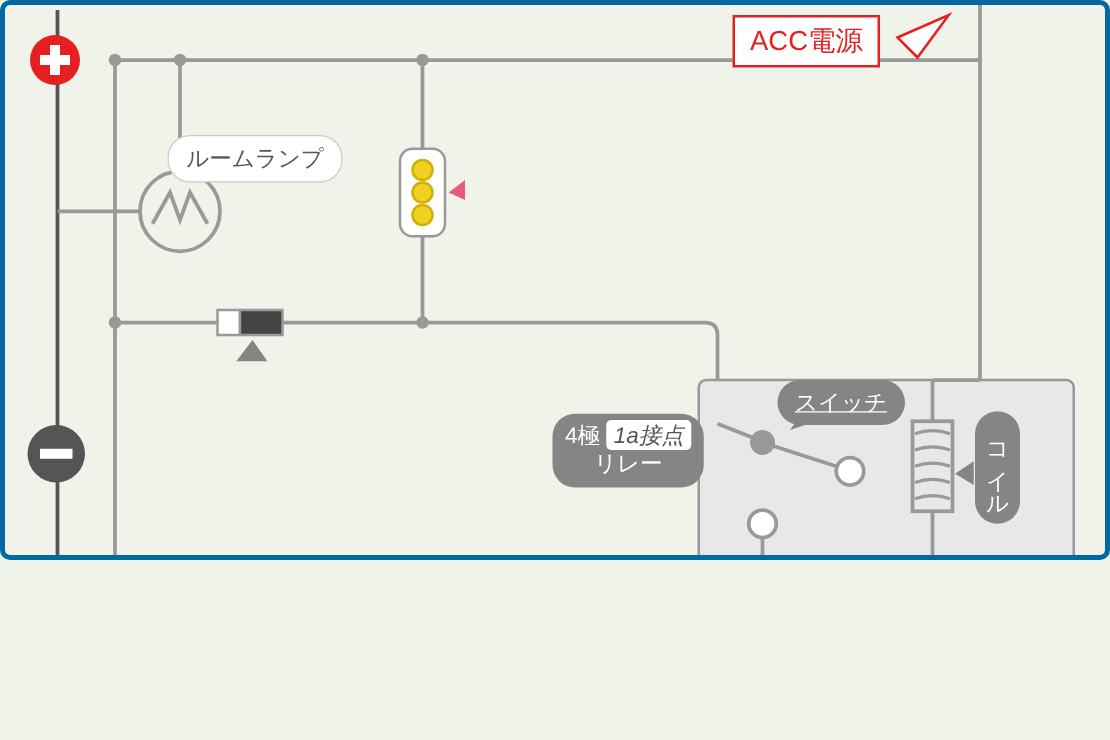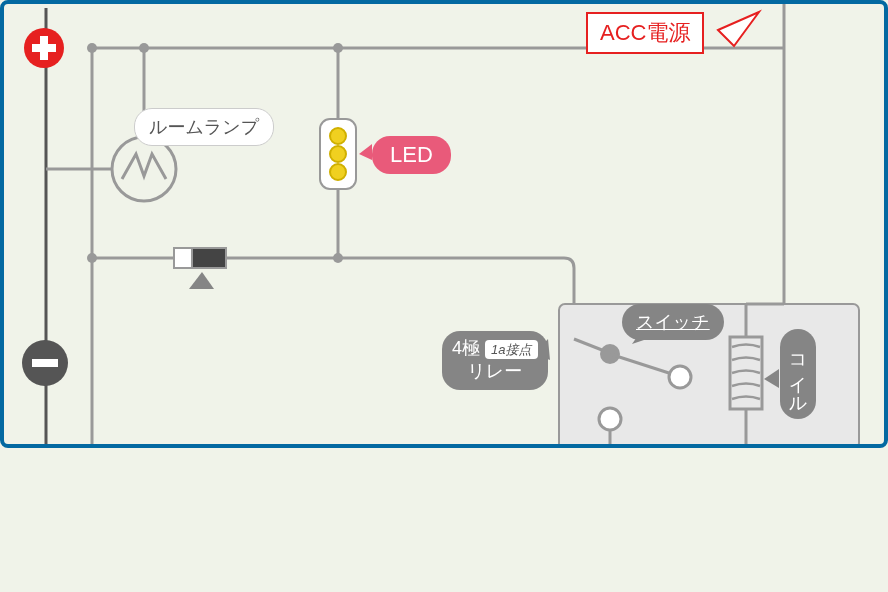--- a/index.html
+++ b/index.html
@@ -3,21 +3,21 @@
 <meta charset="utf-8">
 <style>
   * { box-sizing: border-box; margin: 0; padding: 0; }
   body { width: 888px; height: 592px; background: #f0f3e9; font-family: sans-serif; position: relative; }
   .canvas { position: relative; width: 888px; height: 448px; border: 4px solid #0369a1; border-radius: 8px; overflow: hidden; }
   .label { position: absolute; padding: 6px 14px; border-radius: 18px; font-size: 18px; color: #fff; }
   .label-gray { background: #858585; }
   .label-pink { background: #e95a7a; }
   .label-white { background: #fff; color: #555; border: 1px solid #ccc; }
   .label-acc { position: absolute; color: #e62020; border: 2px solid #e62020; padding: 4px 12px; font-size: 22px; font-weight: 500; background: #fff; }
-  .sublabel { background: #fff; color: #555; font-size: 13px; font-style: italic; padding: 2px 6px; border-radius: 4px; }
+  .sublabel { background: #fff; color: #555; font-size: 18px; font-style: italic; padding: 2px 6px; border-radius: 4px; }
   .plus { position: absolute; width: 40px; height: 40px; background: #e62020; border-radius: 50%; }
   .plus::before, .plus::after { content: ''; position: absolute; background: #fff; }
   .plus::before { width: 24px; height: 8px; top: 16px; left: 8px; }
   .plus::after { width: 8px; height: 24px; top: 8px; left: 16px; }
   .minus { position: absolute; width: 46px; height: 46px; background: #555; border-radius: 50%; }
   .minus::before { content: ''; position: absolute; background: #fff; width: 26px; height: 8px; top: 19px; left: 10px; }
   svg.wires { position: absolute; top: 0; left: 0; }
 </style>
 </head>
 <body>
@@ -101,21 +101,20 @@
   <polygon points="714,26 755,8 730,42" fill="#fff" stroke="#e62020" stroke-width="2"></polygon>
 </svg>
 
 <div class="plus" style="left:20px; top:24px;"></div>
 <div class="minus" style="left:18px; top:336px;"></div>
 
 <div class="label-acc" style="left:582px; top:8px;">ACC電源</div>
 
 <div class="label label-white" style="left:130px; top:90px;margin-top:14px;">ルームランプ</div>
 
-<div class="label label-pink" style="left:368px; top:132px; font-size:22px; padding:6px 18px;">LED</div>
 
 
 <div class="label label-gray" style="left:438px; top:327px; text-align:center; line-height:1.3; padding:6px 10px;">
   <span>4極</span>
   <span class="sublabel">1a接点</span><br>
   <span>リレー</span>
 </div>
 
 <div class="label label-gray" style="left:618px; top:300px;text-decoration:underline;">スイッチ</div>
 

